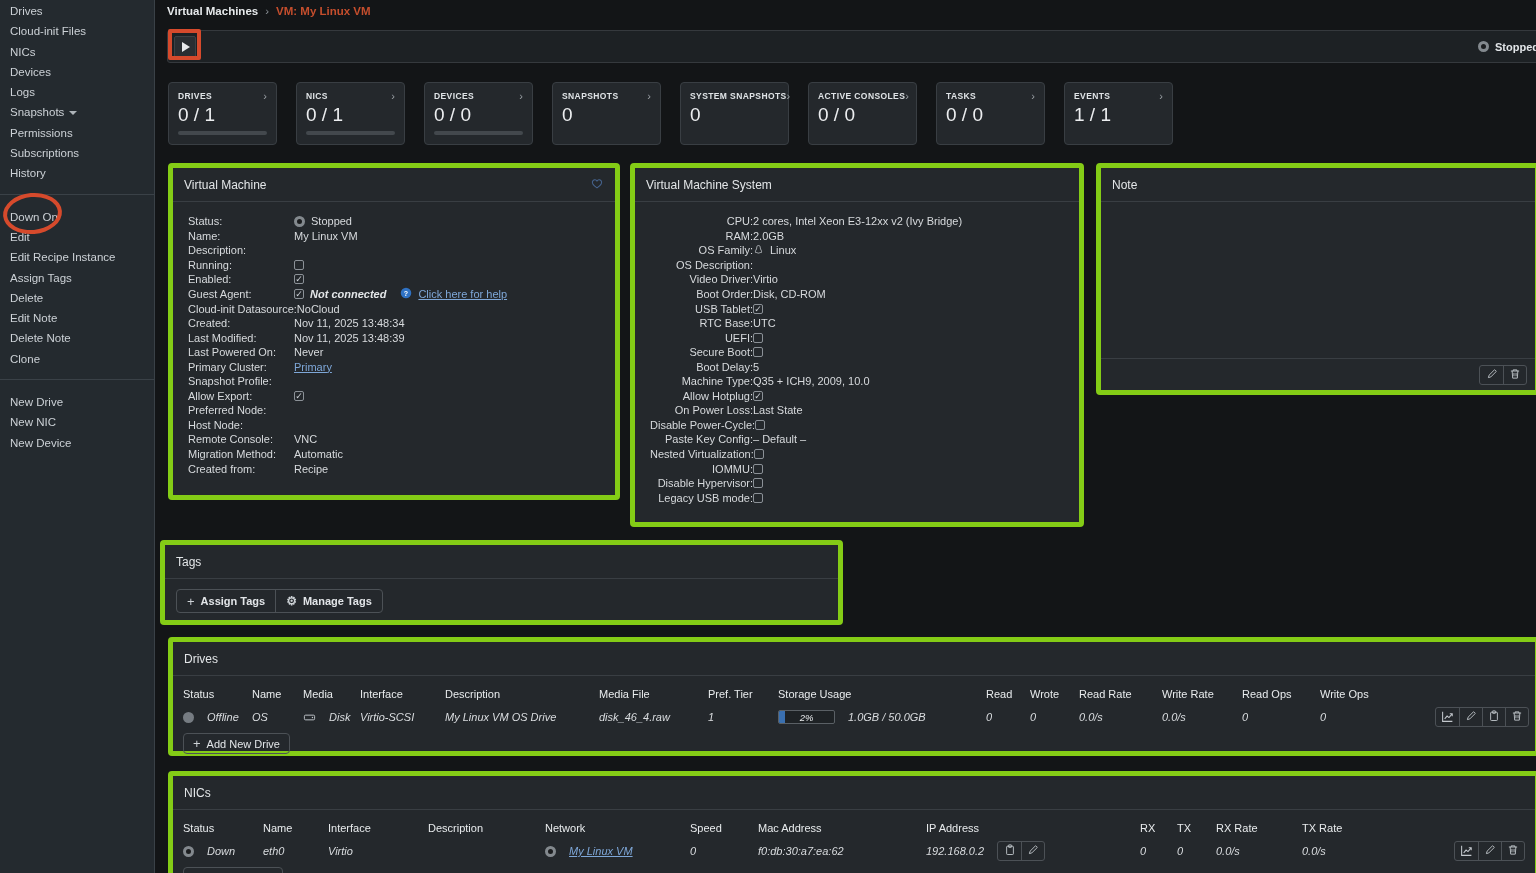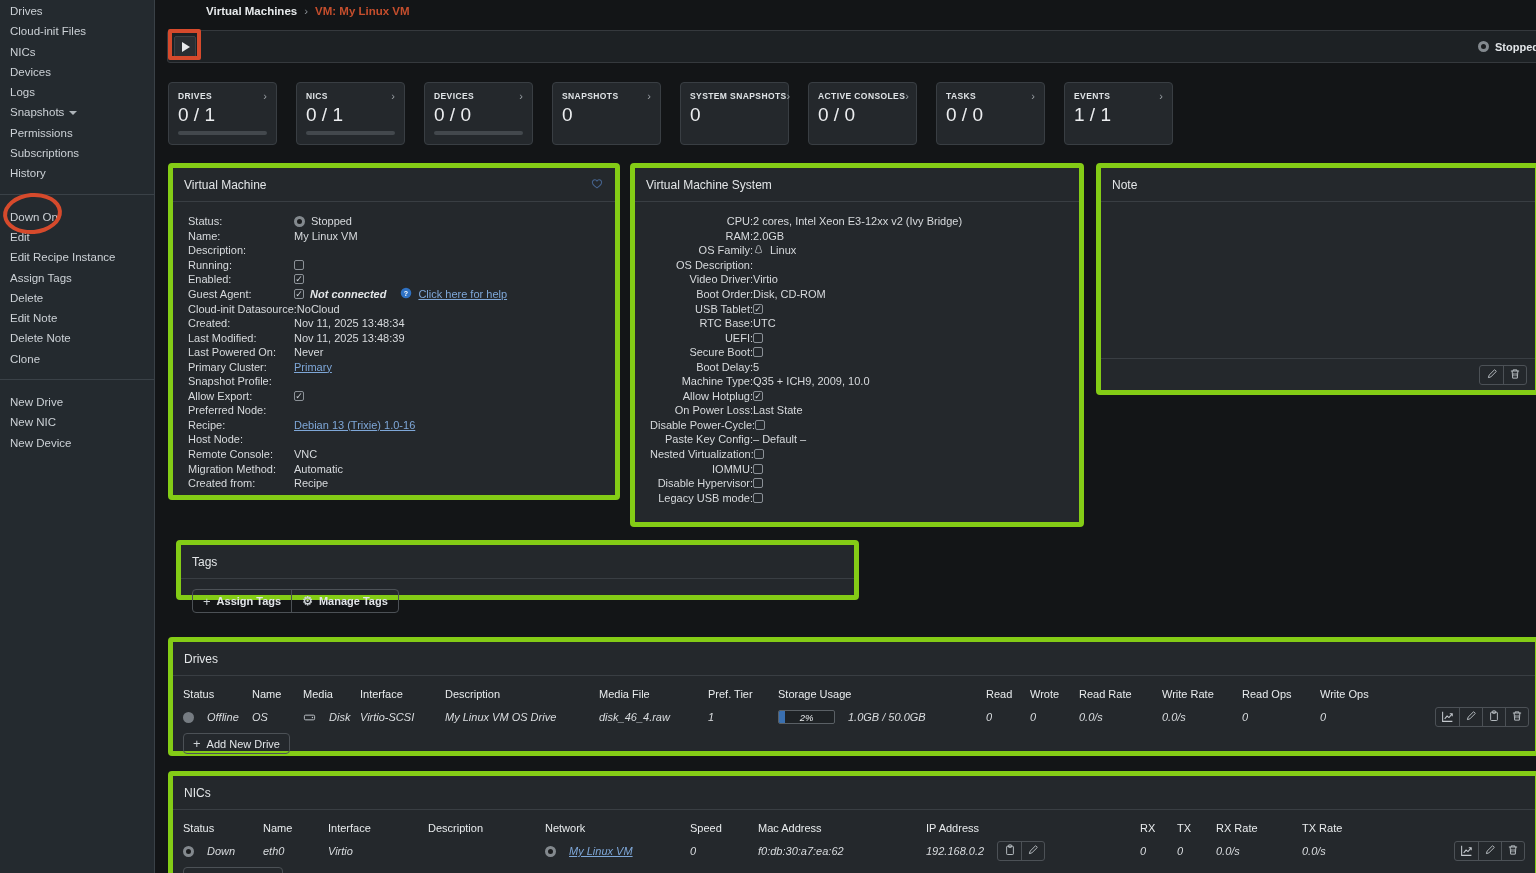--- a/index.html
+++ b/index.html
@@ -22,21 +22,21 @@
     display:flex; align-items:center; gap:5px;
   }
   .side-divider { border-top:1px solid #3a4147; margin:10px 0 12px 0; }
   .caret-down {
     width:0; height:0; border-left:4px solid transparent; border-right:4px solid transparent;
     border-top:4px solid #aeb4b9; display:inline-block;
   }
   
   .main { position:absolute; left:156px; top:0; right:0; bottom:0; }
   .breadcrumb { position:absolute; left:11px; top:5px; font-size:11.5px; font-weight:bold; display:flex; gap:7px; align-items:center; }
-  .crumb-section { color:#e6e9eb; cursor:pointer;margin-left:39px; }
+  .crumb-section { color:#e6e9eb; cursor:pointer; }
   .crumb-sep { color:#8a9096; font-weight:normal; }
   .crumb-current { color:#c54e2d; }
   .toolbar {
     position:absolute; left:11px; right:-6px; top:30px; height:33px;
     background:#1d2124; border:1px solid #35393d; border-radius:3px;
     display:flex; align-items:center;
   }
   .play-btn {
     width:22px; height:22px; margin-left:6px; background:#2a2e32; border:1px solid #3c4145;
     border-radius:2px; display:flex; align-items:center; justify-content:center; cursor:pointer;
@@ -80,21 +80,21 @@
   }
   a.blue-link { color:#7ea7d8; text-decoration:underline; cursor:pointer; }
   .italic-note { font-style:italic; font-weight:bold; color:#e3e6e8; }
   .icon-btn-group { display:inline-flex; border:1px solid #4c5156; border-radius:3px; overflow:hidden; }
   .icon-btn {
     width:23px; height:18px; display:flex; align-items:center; justify-content:center;
     cursor:pointer; background:transparent;
   }
   .icon-btn + .icon-btn { border-left:1px solid #4c5156; }
   
-  .tags-panel { position:absolute; left:20px; top:540px; width:683px; height:60px; }
+  .tags-panel { position:absolute; left:4px; top:540px; width:683px; height:85px; }
   .tags-body { padding:10px 11px; }
   .btn-group { display:inline-flex; border:1px solid #4c5156; border-radius:4px; overflow:hidden; }
   .group-btn {
     display:inline-flex; align-items:center; gap:6px; height:22px; padding:0 10px;
     font-size:11px; font-weight:bold; color:#e2e5e8; cursor:pointer; background:transparent; border:none;
     font-family:"Liberation Sans", sans-serif;
   }
   .group-btn + .group-btn { border-left:1px solid #4c5156; }
   .plus-glyph { font-size:13px; font-weight:normal; color:#cdd2d6; }
   .gear-glyph { font-size:12px; color:#cdd2d6; }
@@ -372,26 +372,20 @@
               <span class="checkbox">✓</span>
             </span>
           </div>
           <div class="field-row">
             <span class="field-label">Preferred Node:</span>
             <span class="field-value">
               <span></span>
             </span>
           </div>
           <div class="field-row">
-            <span class="field-label">Recipe:</span>
-            <span class="field-value">
-              <a class="blue-link">Debian 13 (Trixie) 1.0-16</a>
-            </span>
-          </div>
-          <div class="field-row">
             <span class="field-label">Host Node:</span>
             <span class="field-value">
               <span></span>
             </span>
           </div>
           <div class="field-row">
             <span class="field-label">Remote Console:</span>
             <span class="field-value">
               <span>VNC</span>
             </span>

